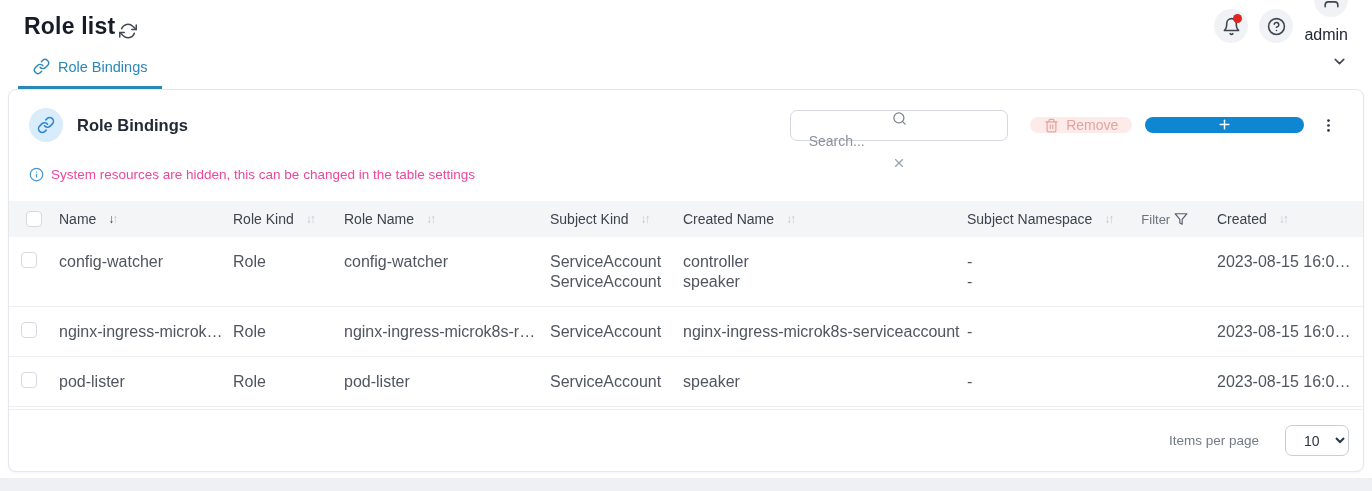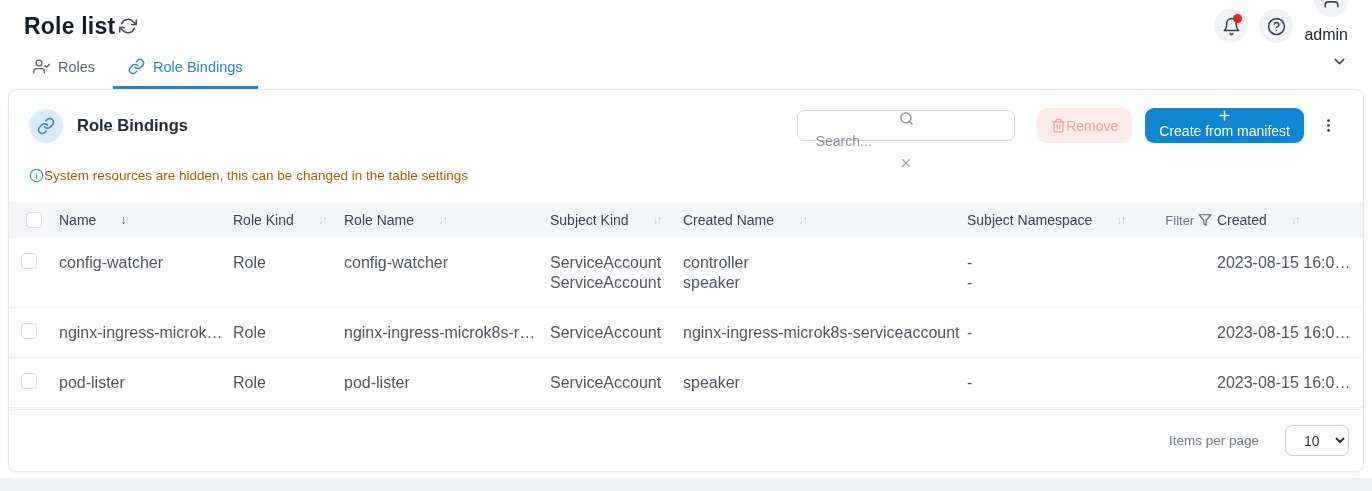--- a/index.html
+++ b/index.html
@@ -7,21 +7,21 @@
   body {
     font-family: "Liberation Sans", sans-serif;
     background:#eef0f3;
     color:#50565f;
     overflow:hidden;
   }
   .page { background:#ffffff; height:478px; }
 
   
   .topbar { display:flex; align-items:center; justify-content:space-between; padding:8px 24px 0 24px; height:44px; }
-  .title-wrap { display:flex; align-items:center; gap:4px; }
+  .title-wrap { display:flex; align-items:flex-end; gap:4px; }
   .page-title { font-size:23px; font-weight:700; color:#151c27; letter-spacing:.2px; }
   .refresh-btn { display:flex; align-items:center; cursor:pointer; color:#434a54; }
   .topbar-right { display:flex; align-items:center; gap:11px; }
   .icbtn { width:34px; height:34px; border-radius:50%; background:#f0f2f5; display:flex; align-items:center; justify-content:center; color:#3f4650; position:relative; cursor:pointer; }
   .badge-dot { position:absolute; top:5px; right:6px; width:9px; height:9px; border-radius:50%; }
   .user-wrap { display:flex; align-items:flex-end; gap:9px; cursor:pointer;flex-direction:column; }
   .user-name { font-size:16px; color:#222936; }
   .chev { color:#3f4650; display:flex; }
 
   
@@ -35,32 +35,32 @@
   .card-header { display:flex; align-items:center; padding:18px 16px 0 20px; }
   .res-icon-circle { width:34px; height:34px; border-radius:50%; background:#d9ecfb; color:#2f86d4; display:flex; align-items:center; justify-content:center; }
   .card-title { font-size:16.5px; font-weight:700; color:#232a35; margin-left:14px; }
   .spacer { flex:1; }
 
   .search-box { display:flex; align-items:center; width:218px; height:31px; border:1px solid #d4d8de; border-radius:7px; background:#fff; padding:0 9px; gap:7px; color:#7c838d;flex-direction:column; }
   .search-box input { border:none; outline:none; flex:1; font-size:14px; font-family:inherit; color:#3a414b; background:transparent; min-width:0; }
   .search-box input::placeholder { color:#8b919b; }
   .search-clear { color:#9aa0a8; display:flex; cursor:pointer; }
 
-  .btn { display:flex; align-items:center; height:35px; border:none; border-radius:9px; font-size:14px; font-family:inherit; padding:0 14px; cursor:pointer; }
+  .btn { display:flex; align-items:center; gap:7px; height:16px; border:none; border-radius:9px; font-size:14px; font-family:inherit; padding:0 14px; cursor:pointer; }
   .btn-remove { background:#fcebe9; color:#e7a39d; margin-left:22px; cursor:default; }
   .btn-create { color:#ffffff; margin-left:13px; font-weight:500; }
   .kebab { margin-left:12px; margin-right:6px; color:#2b3440; display:flex; cursor:pointer; padding:4px; }
 
-  .info-row { display:flex; align-items:center; margin:25px 20px 0 20px; font-size:13.5px; color:#a16207; }
+  .info-row { display:flex; align-items:center; gap:7px; margin:25px 20px 0 20px; font-size:13.5px; color:#ec4899; }
   .info-ic { color:#4296d6; display:flex; }
 
   
   .grid { display:grid; grid-template-columns:50px 174px 111px 206px 133px 284px 241px 1fr; align-items:center; }
   .thead { margin-top:19px; background:#f4f5f7; height:36px; font-size:14px; color:#3d434e; font-weight:500; }
-  .hcell { display:flex; align-items:center; gap:24px; white-space:nowrap; }
+  .hcell { display:flex; align-items:center; gap:12px; white-space:nowrap; }
   .sort { display:inline-flex; font-size:12px; letter-spacing:-2px; color:#c2c7d0; cursor:pointer; }
   .sort .active { color:#3d434e; }
   .filter-wrap { display:flex; align-items:center; gap:4px; color:#6b7280; font-size:13px; font-weight:400; cursor:pointer; margin-left:17px; }
   .filter-wrap .ficon { color:#596270; display:flex; }
 
   .tbody { flex:0 0 auto; }
   .trow { border-bottom:1px solid #eceef1; font-size:16px; color:#50565f; align-items:start; padding:15px 0 14px 0; cursor:pointer; }
   .cell { line-height:20px; white-space:nowrap; overflow:hidden; text-overflow:ellipsis; padding-right:10px; }
   .cell.stack div { line-height:20px; }
   .ccell, .hc-check { display:flex; justify-content:center; align-self:start; }
@@ -121,30 +121,20 @@
         <span class="chev">
           <svg width="17" height="17" viewBox="0 0 24 24" fill="none" stroke="currentColor" stroke-width="2.2" stroke-linecap="round" stroke-linejoin="round">
               <path d="M6 9l6 6 6-6"></path>
             </svg>
         </span>
       </span>
     </div>
   </div>
 
   <div class="tabs">
-    <div class="tab">
-      <span class="ticon">
-        <svg width="17" height="17" viewBox="0 0 24 24" fill="none" stroke="currentColor" stroke-width="2" stroke-linecap="round" stroke-linejoin="round">
-            <path d="M16 21v-2a4 4 0 0 0-4-4H5a4 4 0 0 0-4 4v2"></path>
-            <circle cx="8.5" cy="7" r="4"></circle>
-            <path d="M17 11l2 2 4-4"></path>
-          </svg>
-      </span>
-      <span>Roles</span>
-    </div>
     <div class="tab active">
       <span class="ticon">
         <svg width="17" height="17" viewBox="0 0 24 24" fill="none" stroke="currentColor" stroke-width="2" stroke-linecap="round" stroke-linejoin="round">
             <path d="M10 13a5 5 0 0 0 7.54.54l3-3a5 5 0 0 0-7.07-7.07l-1.72 1.71"></path>
             <path d="M14 11a5 5 0 0 0-7.54-.54l-3 3a5 5 0 0 0 7.07 7.07l1.71-1.71"></path>
           </svg>
       </span>
       <span>Role Bindings</span>
     </div>
   </div>

